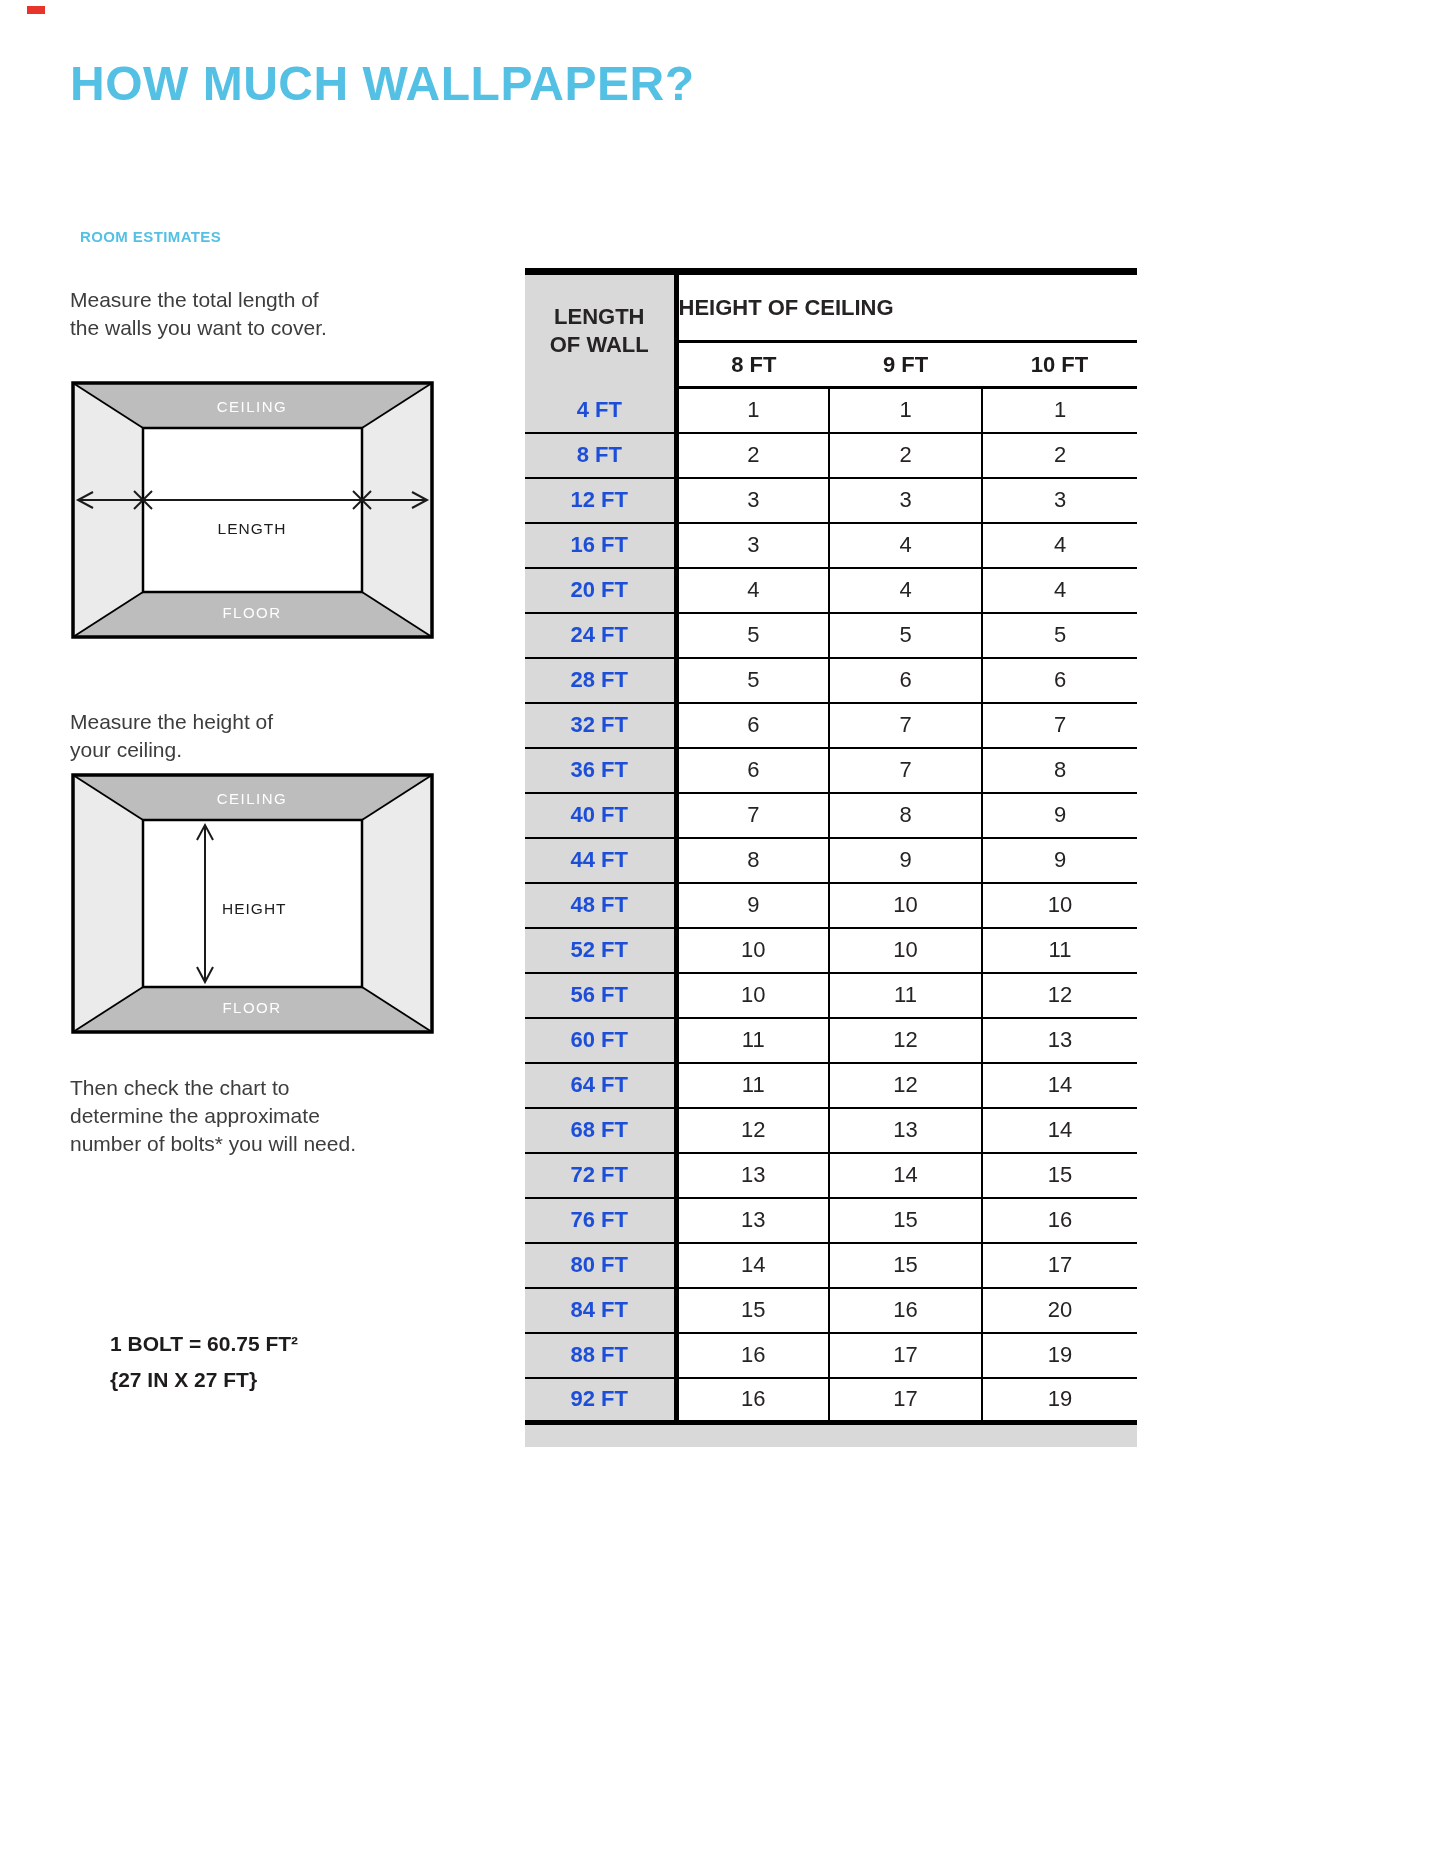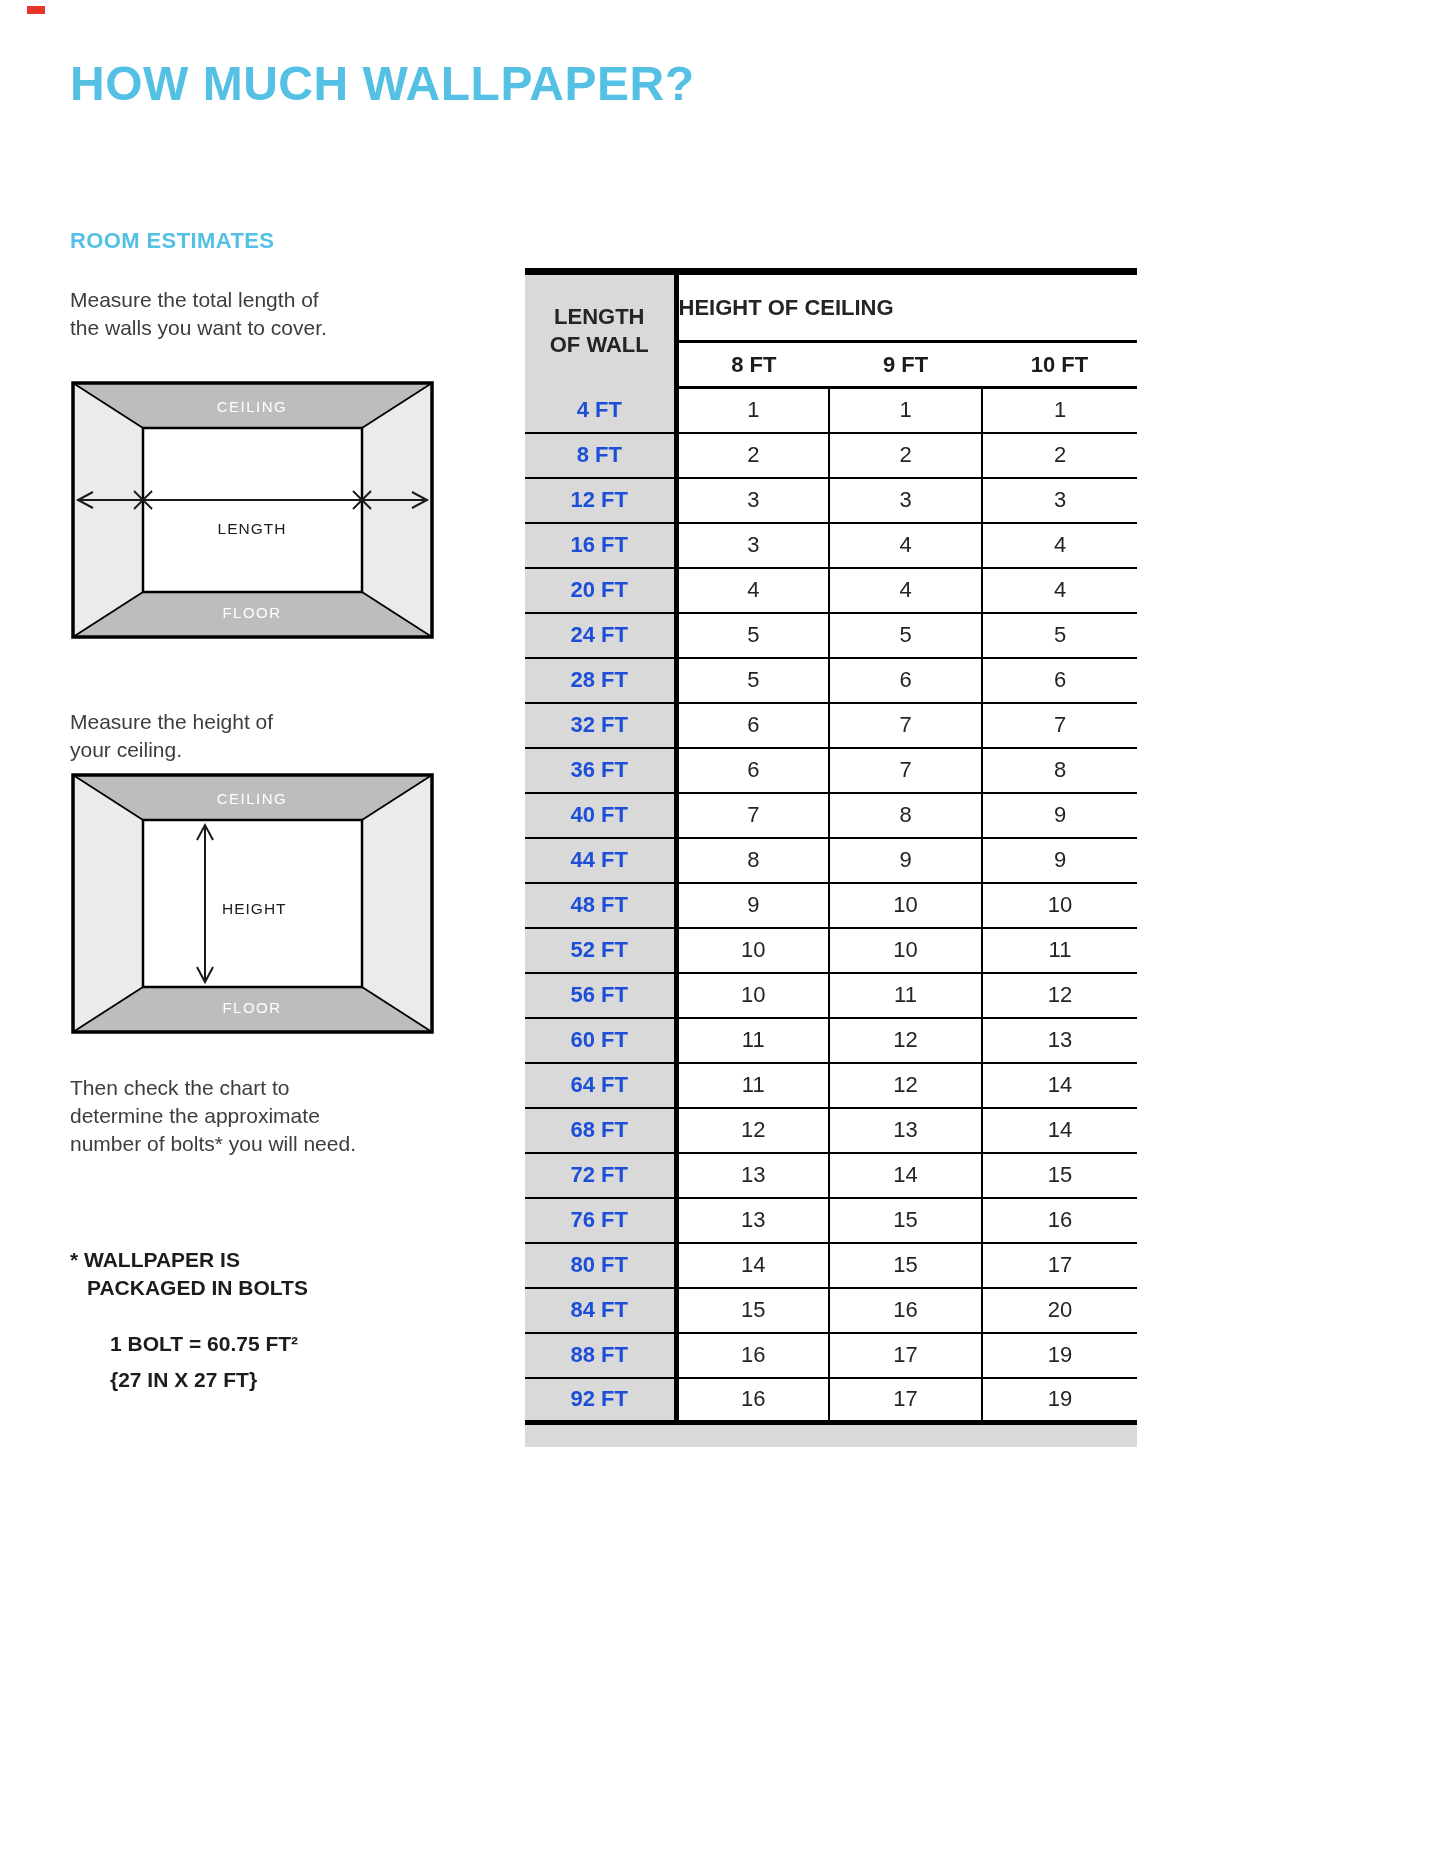--- a/index.html
+++ b/index.html
@@ -4,21 +4,21 @@
 <style>
   * { margin:0; padding:0; box-sizing:border-box; }
   html,body { background:#ffffff; }
   body { font-family:"Liberation Sans", sans-serif; color:#2a2a2a; }
   .page { position:relative; width:1445px; height:1755px; background:#ffffff; overflow:hidden; }
 
   .corner-mark { position:absolute; left:27px; top:6px; width:18px; height:8px; background:#E8352B; }
 
   .title { position:absolute; left:70px; top:56px; font-size:48px; font-weight:700; color:#54C0E4; letter-spacing:0.5px; }
 
-  .section-heading { font-size:22px; font-weight:700; color:#54C0E4; letter-spacing:0.4px; }
+  .section-heading { font-size:15px; font-weight:700; color:#54C0E4; letter-spacing:0.4px;margin-left:10px; }
   .room-heading { position:absolute; left:70px; top:228px; }
   .table-heading { position:absolute; left:525px; top:228px; width:612px; text-align:center; }
 
   .para { position:absolute; left:70px; font-size:21px; color:#3d3d3d; line-height:1.34; white-space:pre-line; }
   .para-length { top:286px; }
   .para-height { top:708px; }
   .para-chart  { top:1074px; }
 
   .diagram { position:absolute; left:70px; }
   .diagram-length { top:380px; }
@@ -108,24 +108,20 @@
       <polyline points="127,68 135,53 143,68"></polyline>
       <polyline points="127,195 135,210 143,195"></polyline>
     </g>
     <text x="152" y="142" text-anchor="start" fill="#1d1d1d" font-size="15.5" letter-spacing="1">HEIGHT</text>
   </svg>
 
   <p class="para para-chart">Then check the chart to
 determine the approximate
 number of bolts* you will need.</p>
 
-  <div class="footnote">
-    <div class="line1">* WALLPAPER IS</div>
-    <div class="line2">PACKAGED IN BOLTS</div>
-  </div>
 
   <div class="bolt-size">
     <div>1 BOLT = 60.75 FT²</div>
     <div>{27 IN X 27 FT}</div>
   </div>
 
 
   <div class="table-wrap">
     <table class="bolts">
       <colgroup>

